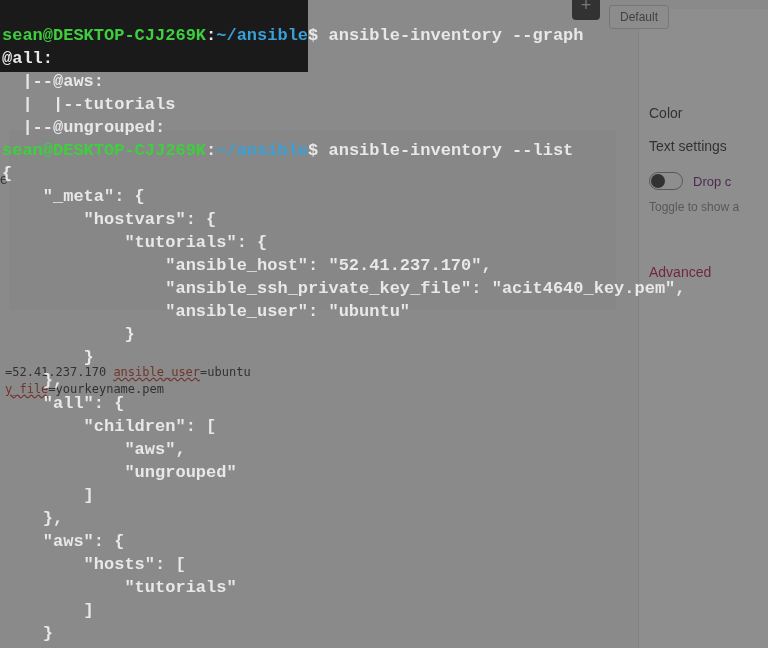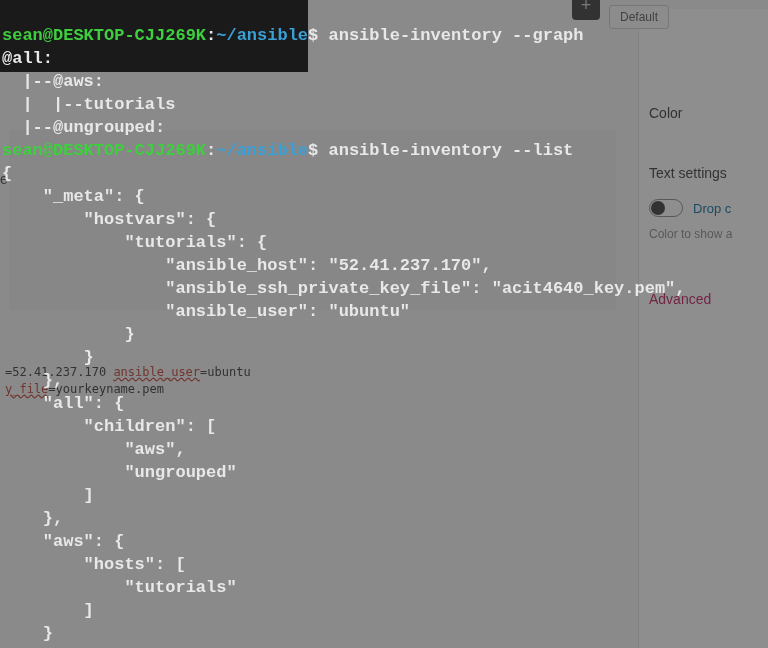--- a/index.html
+++ b/index.html
@@ -38,28 +38,28 @@
     .settings-panel {
       position: absolute; top:9px; right:0; width:130px; height:648px;
       background:#fff; border-left:1px solid #e5e5e5; z-index:1;
       padding: 12px 0 0 10px; font-size:13px; color:#333;
     }
     .settings-panel .default-btn {
       position:absolute; top:-4px; left:-30px; border:1px solid #ccc; padding:4px 10px;
       font-size:12px; border-radius:3px; background:#fafafa; color:#555;
     }
     .settings-panel .section { margin-top: 84px; font-size:14px; color:#333; }
-    .settings-panel .section2 { margin-top: 44px; font-size:14px; }
+    .settings-panel .section2 { margin-top: 17px; font-size:14px; }
     .toggle-row { display:flex; align-items:center; margin-top:18px; gap:10px; }
     .toggle {
       width:34px; height:18px; border-radius:10px; border:1px solid #888;
       background:#fff; position:relative; cursor:pointer;
     }
     .toggle .knob { width:14px; height:14px; background:#333; border-radius:50%; position:absolute; top:1px; left:1px; }
-    .toggle-label { font-size:13px; color:#0369a1; white-space:nowrap;text-align:center; }
+    .toggle-label { font-size:13px; color:#701a75; white-space:nowrap;text-align:center; }
     .toggle-desc { font-size:12px; color:#888; margin-top:10px; white-space:nowrap; }
     .advanced { margin-top:50px; font-size:14px; color:#be185d; }
 
     
     .terminal {
       position: absolute; top:0; left:0; width:768px; height:648px;
       z-index:3; font-family: Consolas, "Courier New", monospace;
       font-size: 17px; line-height: 23px; font-weight: bold;
       color: #e8e8e8; white-space: pre; padding: 1px 2px 0 2px;
       pointer-events:none;
@@ -89,21 +89,21 @@
   <div class="settings-panel">
     <div class="default-btn">Default</div>
     <div class="section">Color</div>
     <div class="section2">Text settings</div>
     <div class="toggle-row">
       <div class="toggle">
           <div class="knob"></div>
         </div>
       <div class="toggle-label">Drop c</div>
     </div>
-    <div class="toggle-desc">Color to show a</div>
+    <div class="toggle-desc">Toggle to show a</div>
     <div class="advanced">Advanced</div>
   </div>
 </div>
 
 <div class="doc-overlay"></div>
 
 <div class="terminal">
 <div class="opaque-strip"></div><span class="grn">sean@DESKTOP-CJJ269K</span><span class="wht">:</span><span class="blu">~/ansible</span><span class="wht">$ </span><span class="wht">ansible-inventory --graph</span>
 <span class="wht">@all:</span>
 <span class="wht">  |--@aws:</span>

